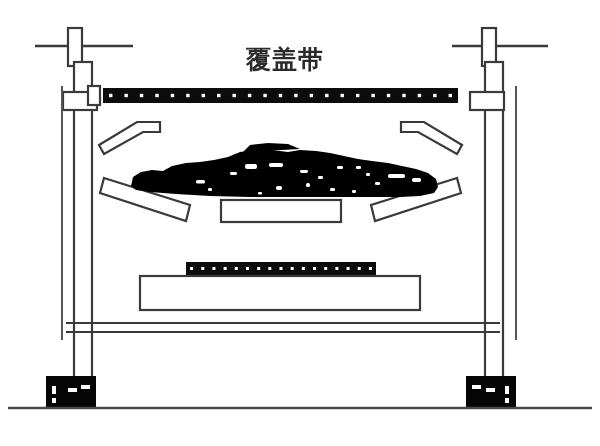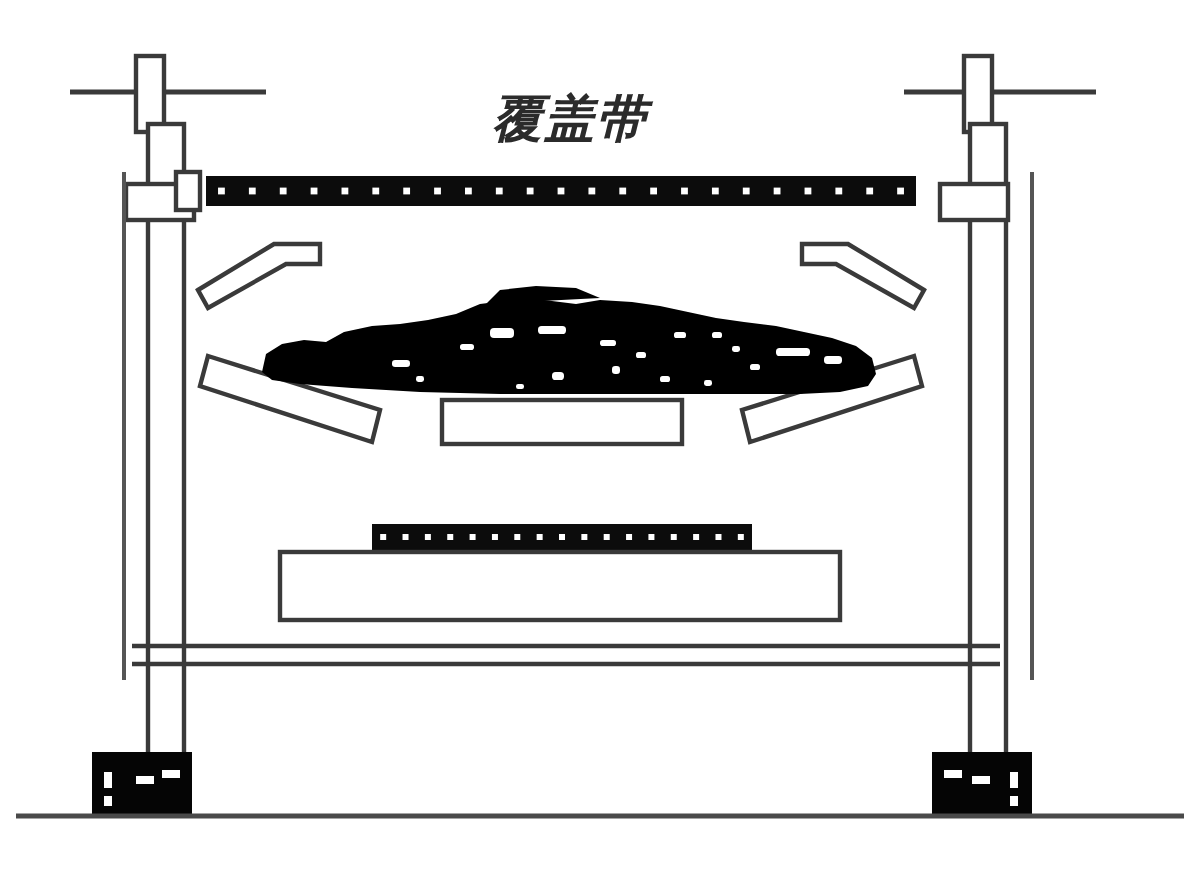--- a/index.html
+++ b/index.html
@@ -14,21 +14,20 @@
     position: relative;
     overflow: hidden;
   }
   #diagram-root {
     position: absolute;
     left: 0;
     top: 0;
     width: 594px;
     height: 446px;
     background: #ffffff;
-    font-style: italic;
   }
   svg.stage {
     display: block;
     width: 600px;
     height: 446px;
   }
   .title-text {
     font-family: "DejaVu Sans", sans-serif;
     font-size: 25px;
     font-weight: bold;

